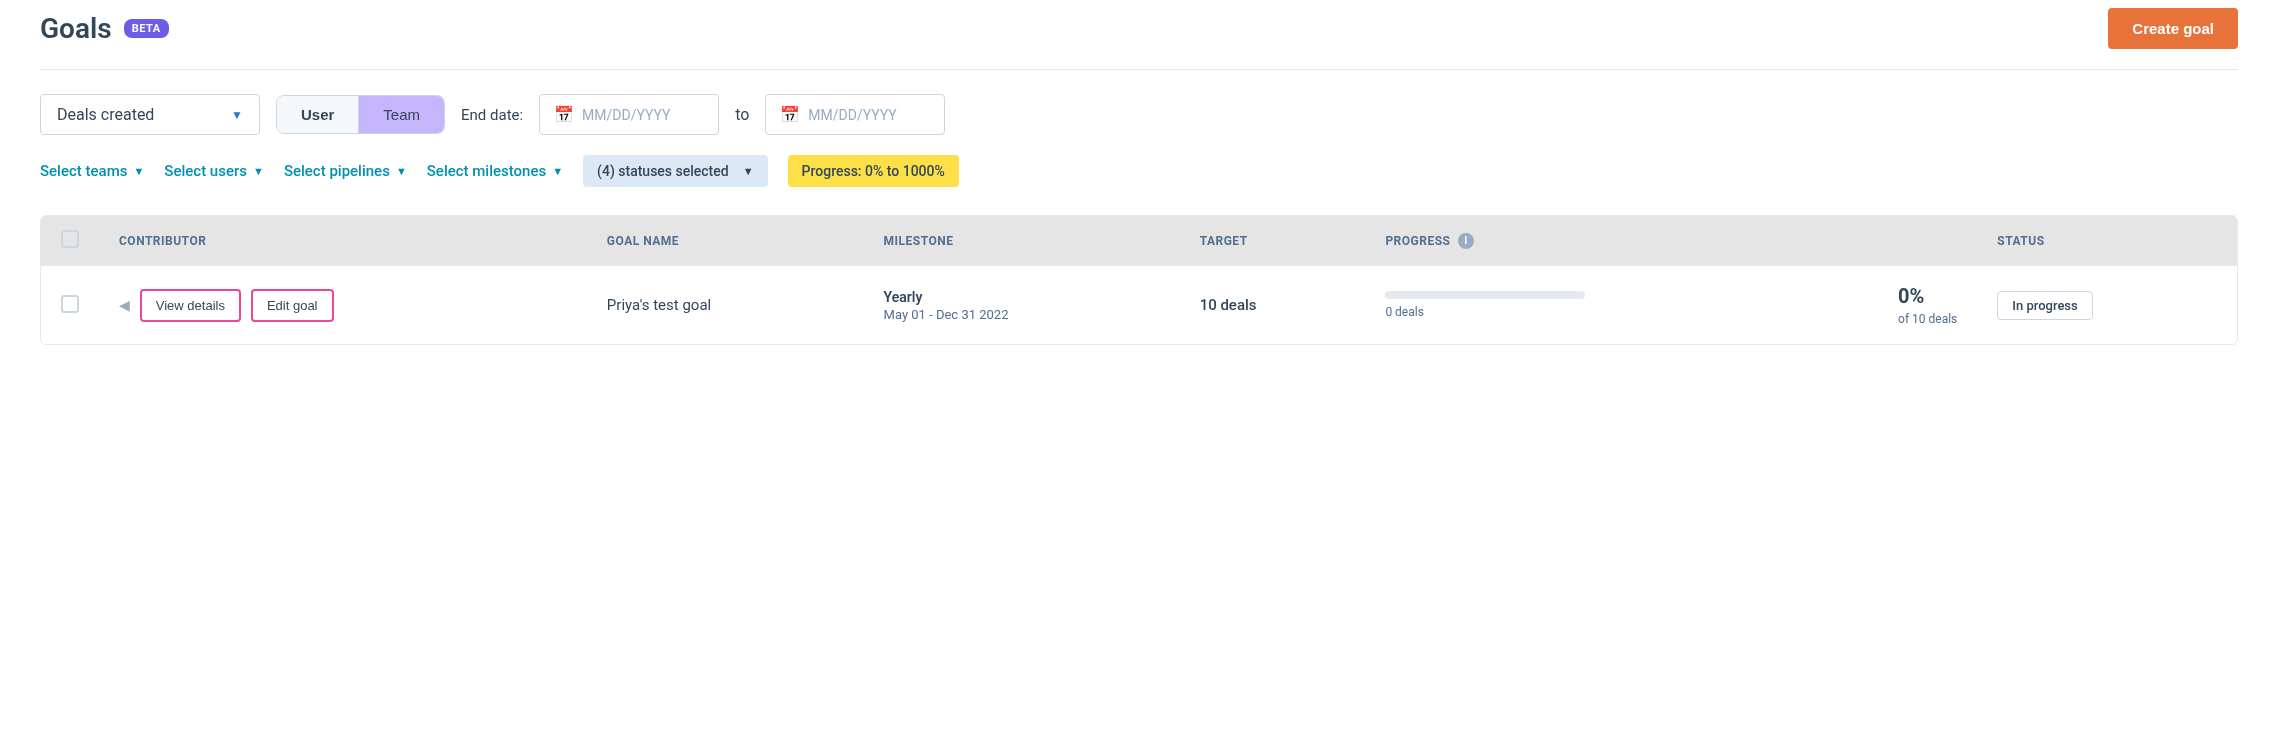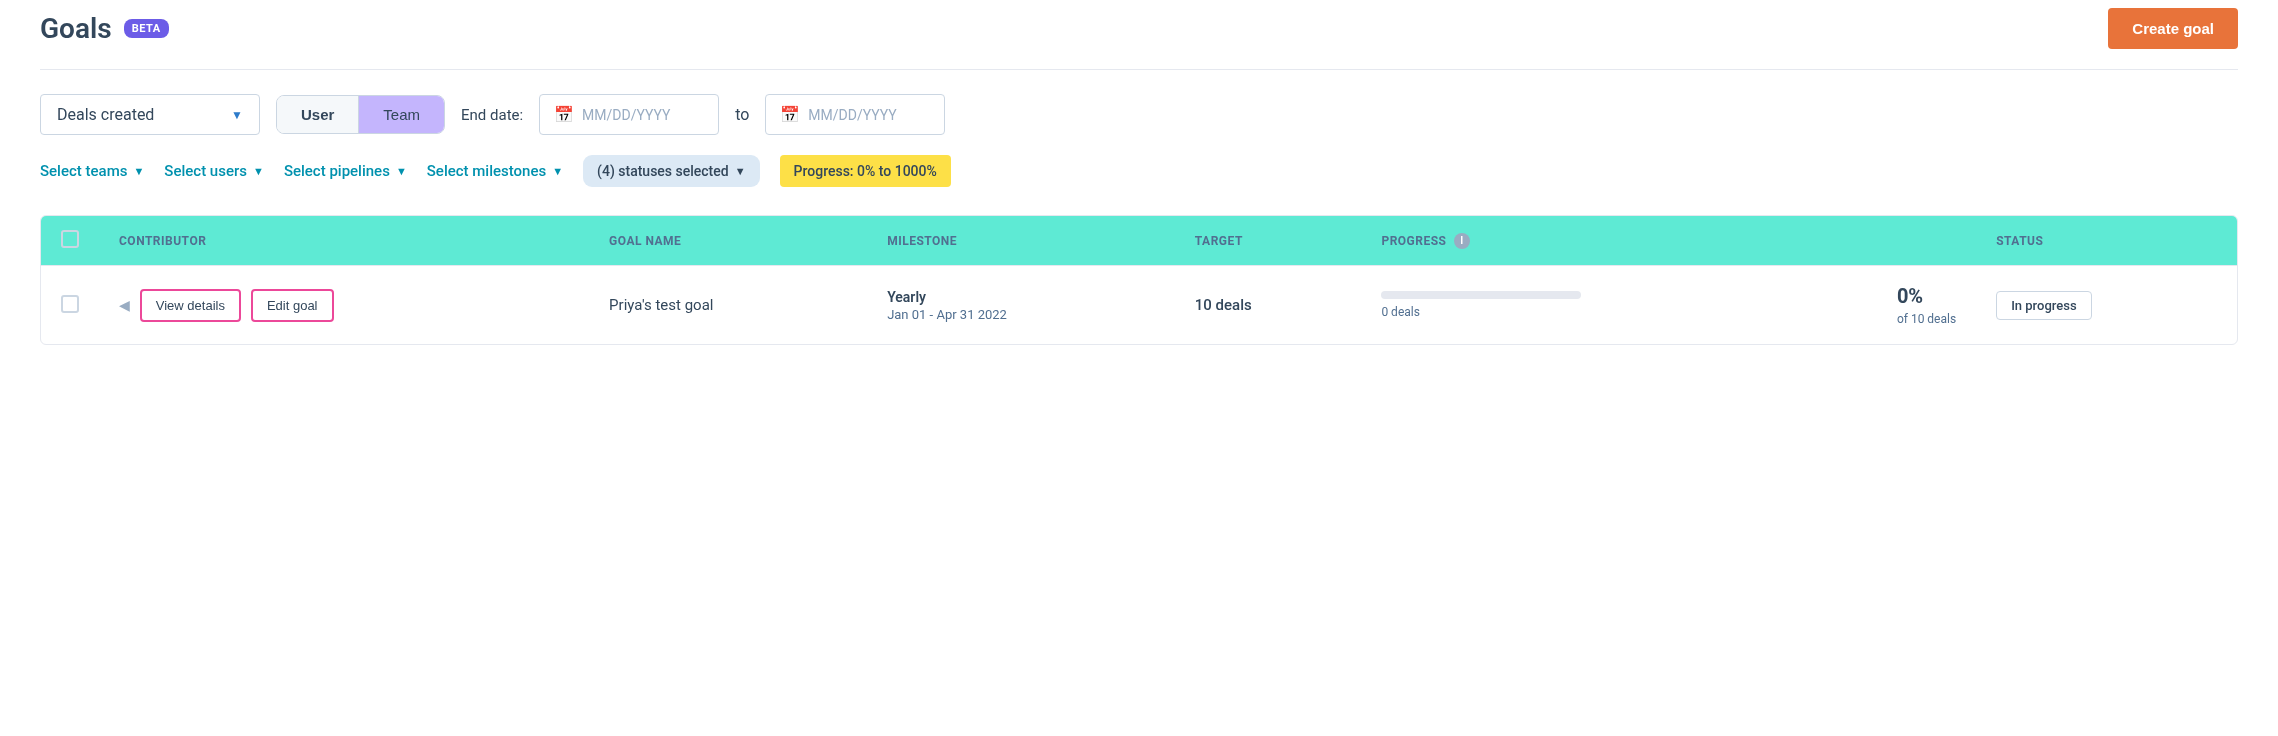--- a/index.html
+++ b/index.html
@@ -33,29 +33,29 @@
     .date-input .cal-icon { color: #33475b; font-size: 16px; }
 
     .to-label { font-size: 16px; color: #33475b; }
 
     
     .sub-filter-row { display: flex; align-items: center; gap: 20px; margin-bottom: 28px; flex-wrap: wrap; }
 
     .filter-chip { display: flex; align-items: center; gap: 6px; color: #0091ae; font-size: 15px; font-weight: 500; cursor: pointer; }
     .filter-chip .chevron-down { font-size: 11px; }
 
-    .status-chip { display: flex; align-items: center; gap: 6px; background: #dce9f5; color: #33475b; font-size: 14px; font-weight: 500; border-radius: 9px; padding: 8px 14px; cursor: pointer; }
+    .status-chip { display: flex; align-items: center; gap: 14px; background: #dce9f5; color: #33475b; font-size: 14px; font-weight: 500; border-radius: 4px; padding: 8px 14px; cursor: pointer; }
     .status-chip .chevron-down { font-size: 11px; }
 
     .progress-chip { display: flex; align-items: center; background: #fde047; color: #33475b; font-size: 14px; font-weight: 500; border-radius: 4px; padding: 8px 14px; }
 
     
     .table-wrapper { border: 1px solid #e5e8ef; border-radius: 6px; overflow: hidden; }
     table { width: 100%; border-collapse: collapse; }
-    thead tr { background: #5eead4; }
+    thead tr { background: #e5e5e5; }
     th { padding: 14px 20px; font-size: 12px; font-weight: 700; color: #516f90; text-align: left; letter-spacing: 0.5px; text-transform: uppercase; border-bottom: 1px solid #e5e8ef; }
     td { padding: 18px 20px; font-size: 14px; color: #33475b; border-bottom: 1px solid #e5e8ef; vertical-align: middle; }
     tbody tr:last-child td { border-bottom: none; }
 
     .checkbox-cell { width: 48px; }
     .checkbox { width: 18px; height: 18px; border: 2px solid #cbd6e2; border-radius: 3px; display: inline-block; cursor: pointer; }
 
     .contributor-cell { display: flex; align-items: center; gap: 10px; }
     .expand-btn { color: #99acc2; font-size: 14px; cursor: pointer; }
     .action-btn { border: 2px solid #ec4899; border-radius: 4px; padding: 7px 14px; font-size: 13px; font-weight: 500; background: #fff; color: #33475b; cursor: pointer; text-align: center; }
@@ -187,21 +187,21 @@
               <span class="expand-btn">◀</span>
               <button class="action-btn">View details</button>
               <button class="action-btn">Edit goal</button>
             </div>
           </td>
           <td>
             <span class="goal-name">Priya's test goal</span>
           </td>
           <td>
             <div class="milestone-period">Yearly</div>
-            <div class="milestone-dates">Jan 01 - Apr 31 2022</div>
+            <div class="milestone-dates">May 01 - Dec 31 2022</div>
           </td>
           <td class="target-cell">10 deals</td>
           <td>
             <div class="progress-wrapper">
               <div class="progress-bar-section">
                 <div class="progress-bar-bg">
                   <div class="progress-bar-fill"></div>
                 </div>
                 <div class="progress-sub">0 deals</div>
               </div>

